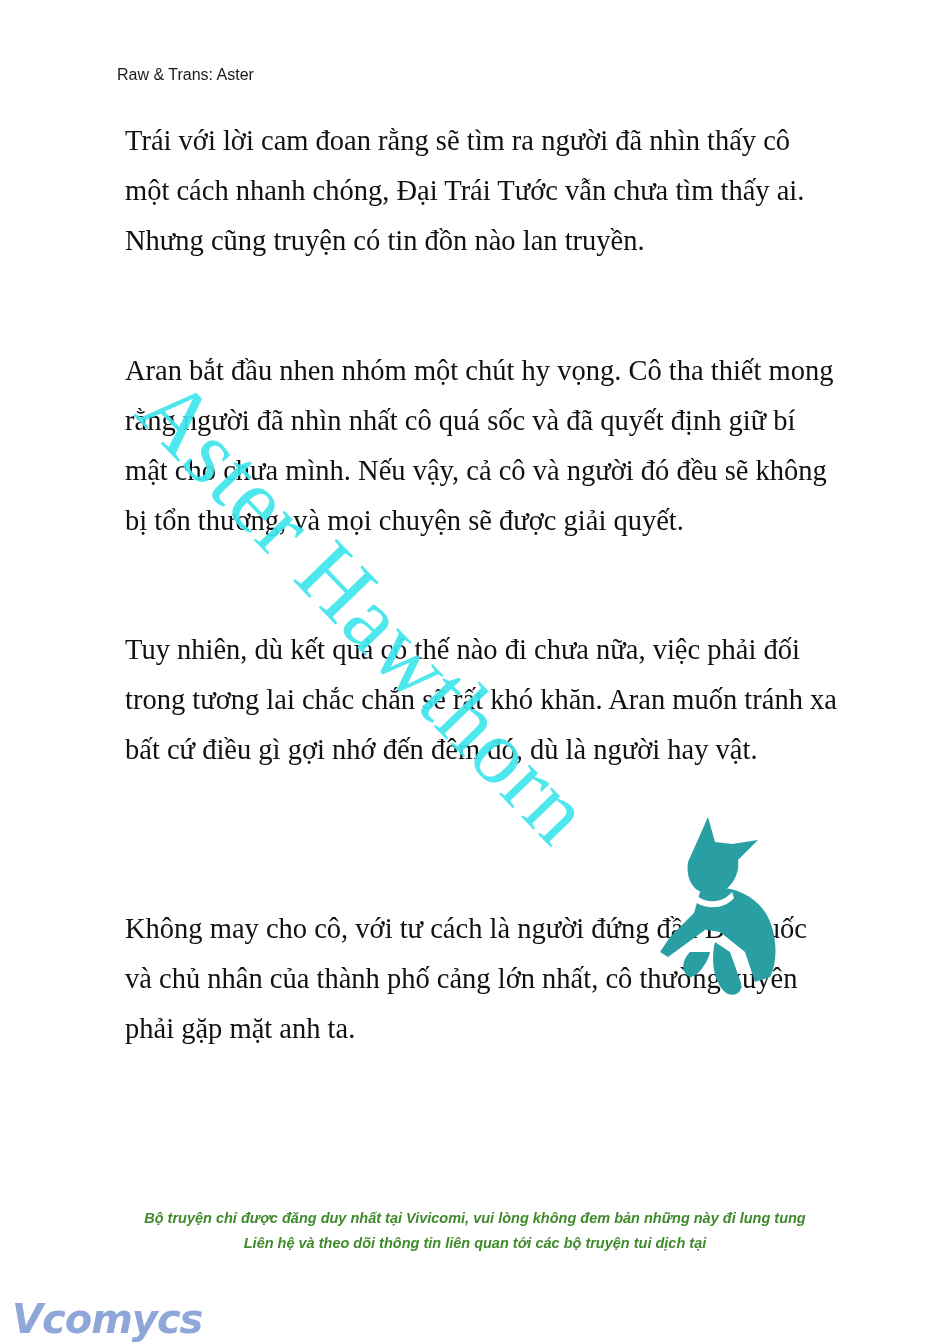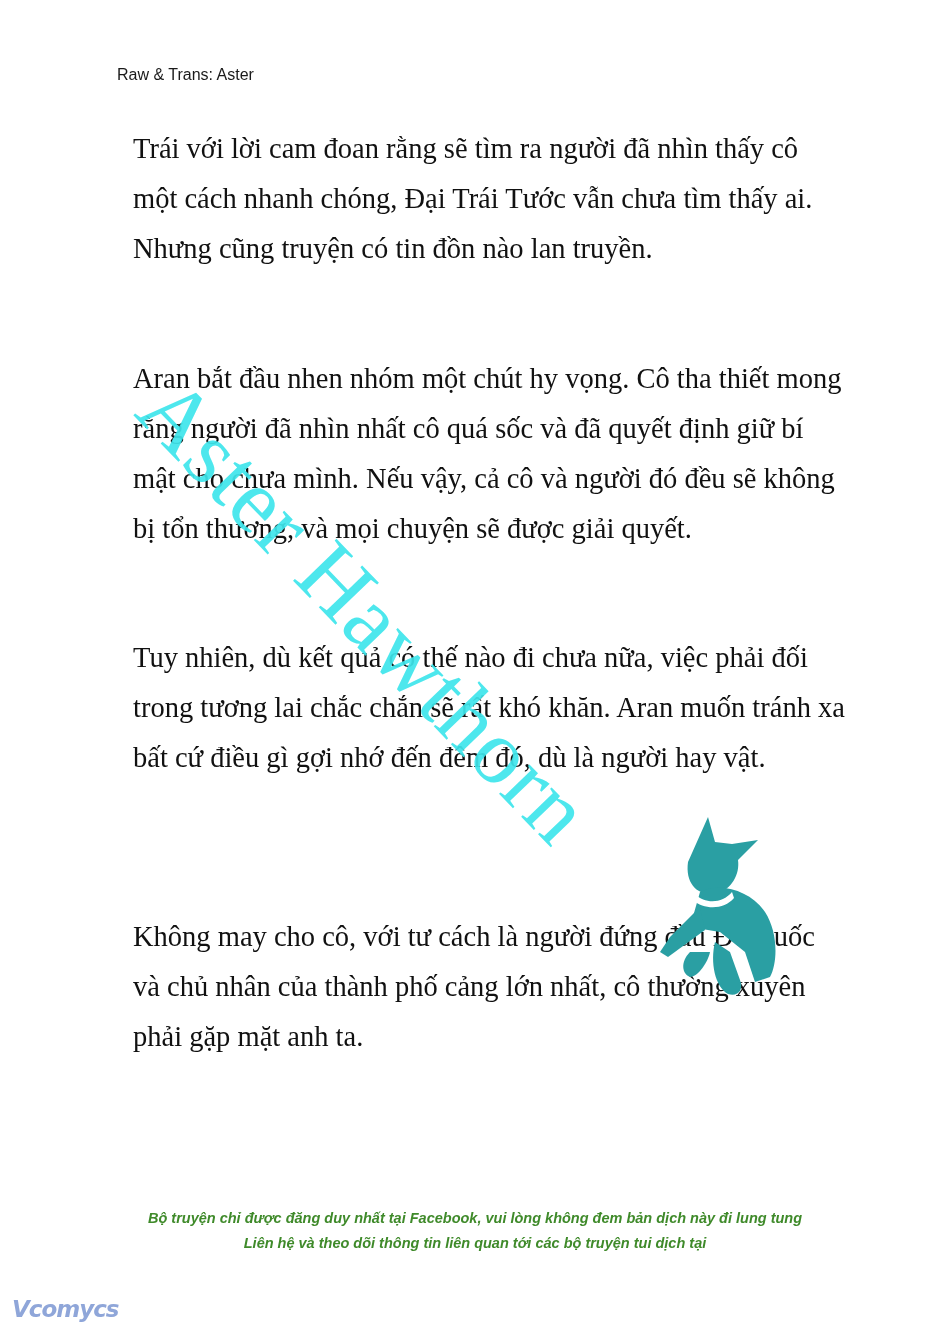--- a/index.html
+++ b/index.html
@@ -6,40 +6,40 @@
   body {
     width: 950px; height: 1343px; background: #ffffff; position: relative; overflow: hidden;
   }
   .header {
     position: absolute; left: 117px; top: 58px;
     font-family: "Liberation Sans", sans-serif; font-size: 16px; color: #1a1a1a; margin-top: 8px;
   }
   .para {
     position: absolute; left: 117px; width: 740px;
     font-family: "Liberation Serif", serif; font-size: 28.5px; color: #111111;
-    line-height: 50px; margin: 16px;
+    line-height: 50px; margin: 8px;
   }
   .para span { display: block; white-space: nowrap; }
   .watermark {
     position: absolute; left: 115px; top: 570px;
     font-family: "Liberation Serif", serif; font-size: 92px; color: #3ee6ec;
     transform-origin: left center; transform: rotate(47deg);
     white-space: nowrap; opacity: 0.92; pointer-events: none; letter-spacing: 1px;
     transform: translate(40px,-230px) rotate(46deg);
   }
   .cat { position: absolute; left: 660px; top: 812px; width: 140px; height: 185px; }
   .footer {
     position: absolute; left: 0; width: 950px; text-align: center;
     font-family: "Liberation Sans", sans-serif; font-style: italic; font-weight: bold;
     font-size: 14.5px; color: #3f8a2a; line-height: 25px;
   }
   .logo {
     position: absolute; left: 12px; top: 1296px;
     font-family: "DejaVu Sans", sans-serif; font-style: italic; font-weight: bold;
-    font-size: 23px; color: #8fa6d9; letter-spacing: -1px;
+    font-size: 40px; color: #8fa6d9; letter-spacing: -1px;
   }
 </style>
 </head>
 <body>
 
 <div class="header">Raw &amp; Trans: Aster</div>
 
 <div class="para" style="top:108px">
   <span>Trái với lời cam đoan rằng sẽ tìm ra người đã nhìn thấy cô</span>
   <span>một cách nhanh chóng, Đại Trái Tước vẫn chưa tìm thấy ai.</span>
@@ -78,17 +78,17 @@
 
     <path d="M55 130 C50 150 55 175 68 182 C78 185 84 178 80 168 L70 140 Z"></path>
 
     <path d="M30 140 C20 150 22 162 30 165 C38 165 48 150 50 140 Z"></path>
   </g>
 
   <path d="M35 82 C45 92 62 92 72 80 L74 86 C64 98 44 98 33 88 Z" fill="#ffffff"></path>
 </svg>
 
 <div class="footer" style="top:1206px">
-  <div>Bộ truyện chỉ được đăng duy nhất tại Facebook, vui lòng không đem bản dịch này đi lung tung</div>
+  <div>Bộ truyện chỉ được đăng duy nhất tại Vivicomi, vui lòng không đem bản những này đi lung tung</div>
   <div>Liên hệ và theo dõi thông tin liên quan tới các bộ truyện tui dịch tại</div>
 </div>
 
 <div class="logo">Vcomycs</div>
 
 </body></html>

